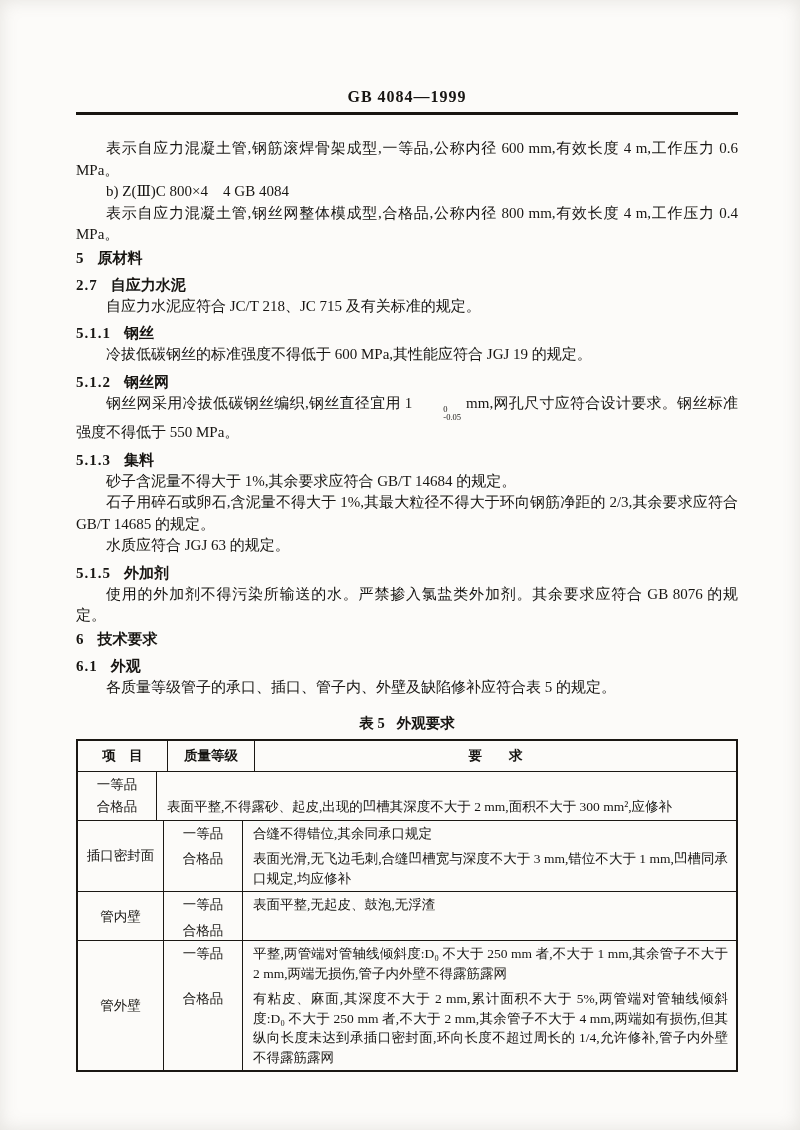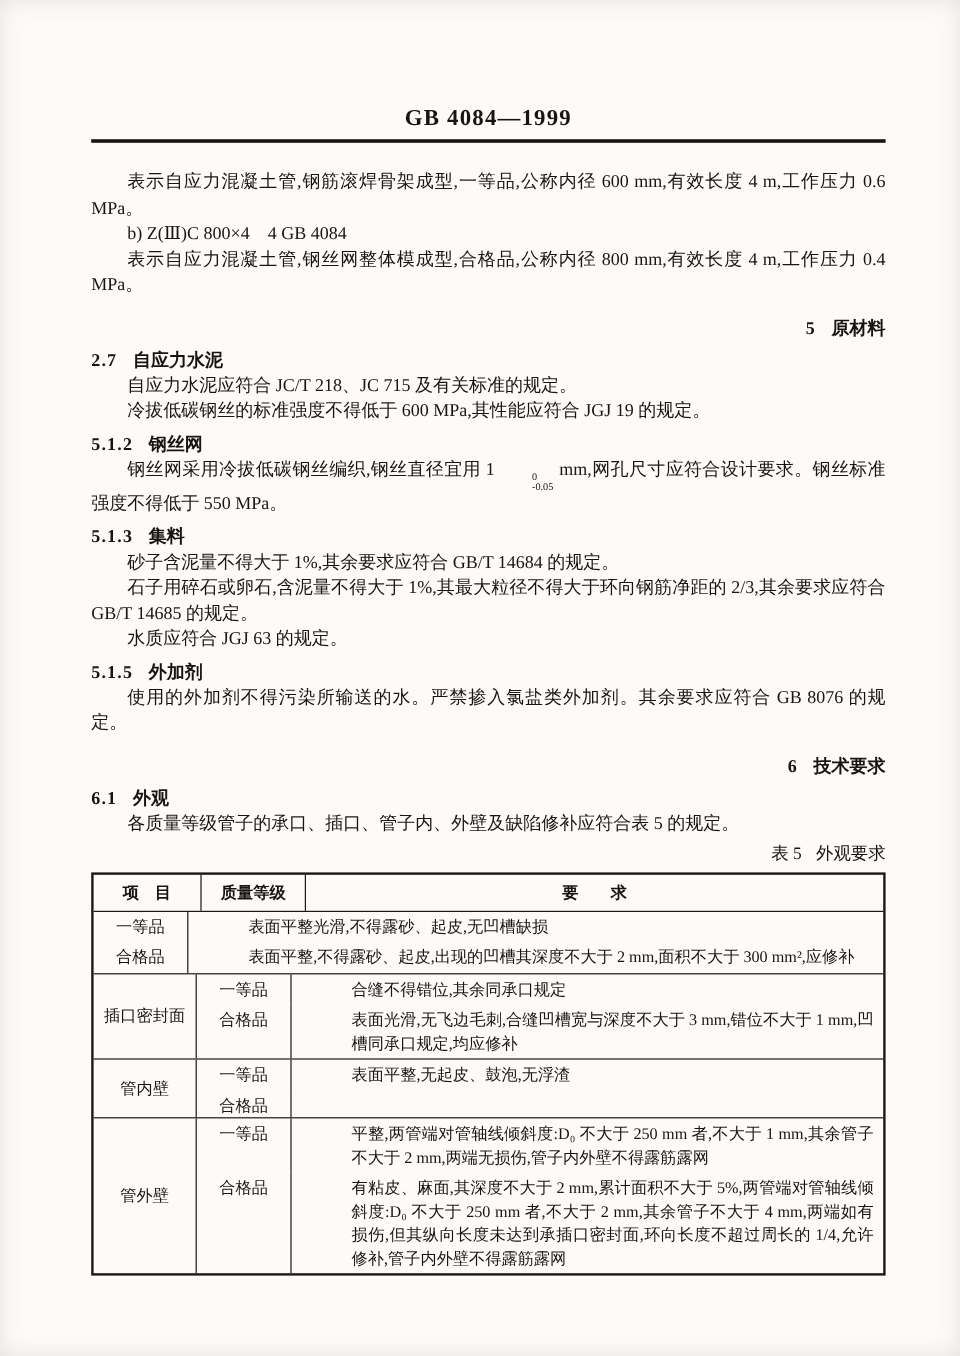--- a/index.html
+++ b/index.html
@@ -8,42 +8,42 @@
     position:relative;
     width:800px;height:1130px;
     margin:0 auto;
     background:#fcfbf9;
     box-shadow:inset 0 0 18px rgba(120,115,105,0.18);
     font-family:"Liberation Serif","DejaVu Serif",serif;
     color:#171512;
     overflow:hidden;
   }
   .content{padding:88px 62px 0 76px;}
-  .doc-header{text-align:center;font-weight:bold;font-size:19px;letter-spacing:1px;}
+  .doc-header{text-align:center;font-weight:bold;font-size:16px;letter-spacing:1px;}
   .header-rule{border:none;border-top:3px solid #181511;margin:6px 0 0 0;}
   .intro{margin-top:23px;}
   p{margin:0;}
   .body-p{
     font-size:15px;line-height:21.5px;
     text-indent:2em;text-align:justify;
   }
   .h{
     font-size:15px;font-weight:bold;line-height:21px;
     margin-top:6px;
   }
-  .h.big{margin-top:14px;text-align:right;}
+  .h.big{margin-top:2px;}
   .hnum{display:inline-block;margin-right:13px;letter-spacing:1px;}
   .tol{
     display:inline-flex;flex-direction:column;align-items:flex-start;
     vertical-align:-4px;font-size:8.5px;line-height:1.05;
     margin:0 1px;
   }
   .caption{
-    text-align:right;font-weight:normal;font-size:14.5px;
-    margin-top:4px;margin-bottom:6px;
+    text-align:center;font-weight:bold;font-size:14.5px;
+    margin-top:16px;margin-bottom:6px;
   }
   .caption .cap-no{margin-right:12px;}
   .ext-table{
     border:2px solid #1b1814;
     font-size:13.5px;line-height:19.5px;
   }
   .thead{
     display:flex;border-bottom:1.5px solid #1b1814;
     font-weight:bold;
   }
@@ -52,21 +52,21 @@
   .th-grade{width:78px;border-right:1.5px solid #1b1814;}
   .th-req{flex:1;}
   .trow{display:flex;border-bottom:1.5px solid #1b1814;}
   .trow:last-child{border-bottom:none;}
   .td-item{
     width:81px;border-right:1.5px solid #1b1814;
     display:flex;align-items:center;justify-content:center;
     text-align:center;padding:2px;
   }
   .entries{flex:1;display:flex;flex-direction:column;}
-  .entry{display:flex;flex:1;gap:40px;}
+  .entry{display:flex;flex:1;}
   .td-grade{
     width:78px;flex-shrink:0;border-right:1.5px solid #1b1814;
     text-align:center;padding-top:3px;
   }
   .td-req{flex:1;padding:3px 8px 3px 10px;text-align:justify;}
 </style>
 </head>
 <body>
 
 <div class="page">
@@ -83,20 +83,23 @@
 
     <p class="h big">
       <span class="hnum">5</span><span>原材料</span>
     </p>
 
     <p class="h">
       <span class="hnum">2.7</span><span>自应力水泥</span>
     </p>
     <p class="body-p">自应力水泥应符合 JC/T 218、JC 715 及有关标准的规定。</p>
 
+    <p class="h">
+      <span class="hnum">5.1.1</span><span>钢丝</span>
+    </p>
     <p class="body-p">冷拔低碳钢丝的标准强度不得低于 600 MPa,其性能应符合 JGJ 19 的规定。</p>
 
     <p class="h">
       <span class="hnum">5.1.2</span><span>钢丝网</span>
     </p>
     <p class="body-p"><span>钢丝网采用冷拔低碳钢丝编织,钢丝直径宜用 1</span><span class="tol">
           <span>0</span>
           <span>-0.05</span>
         </span><span> mm,网孔尺寸应符合设计要求。钢丝标准强度不得低于 550 MPa。</span></p>
 
@@ -130,21 +133,20 @@
       <div class="thead">
         <div class="th th-item">项　目</div>
         <div class="th th-grade">质量等级</div>
         <div class="th th-req">要　　求</div>
       </div>
 
       <div class="trow">
         <div class="entries">
           <div class="entry">
             <div class="td-grade">一等品</div>
-            <div class="td-req">表面平整光滑,不得露砂、起皮,无凹槽缺损</div>
           </div>
           <div class="entry">
             <div class="td-grade">合格品</div>
             <div class="td-req">表面平整,不得露砂、起皮,出现的凹槽其深度不大于 2 mm,面积不大于 300 mm²,应修补</div>
           </div>
         </div>
       </div>
 
       <div class="trow">
         <div class="td-item">插口密封面</div>

